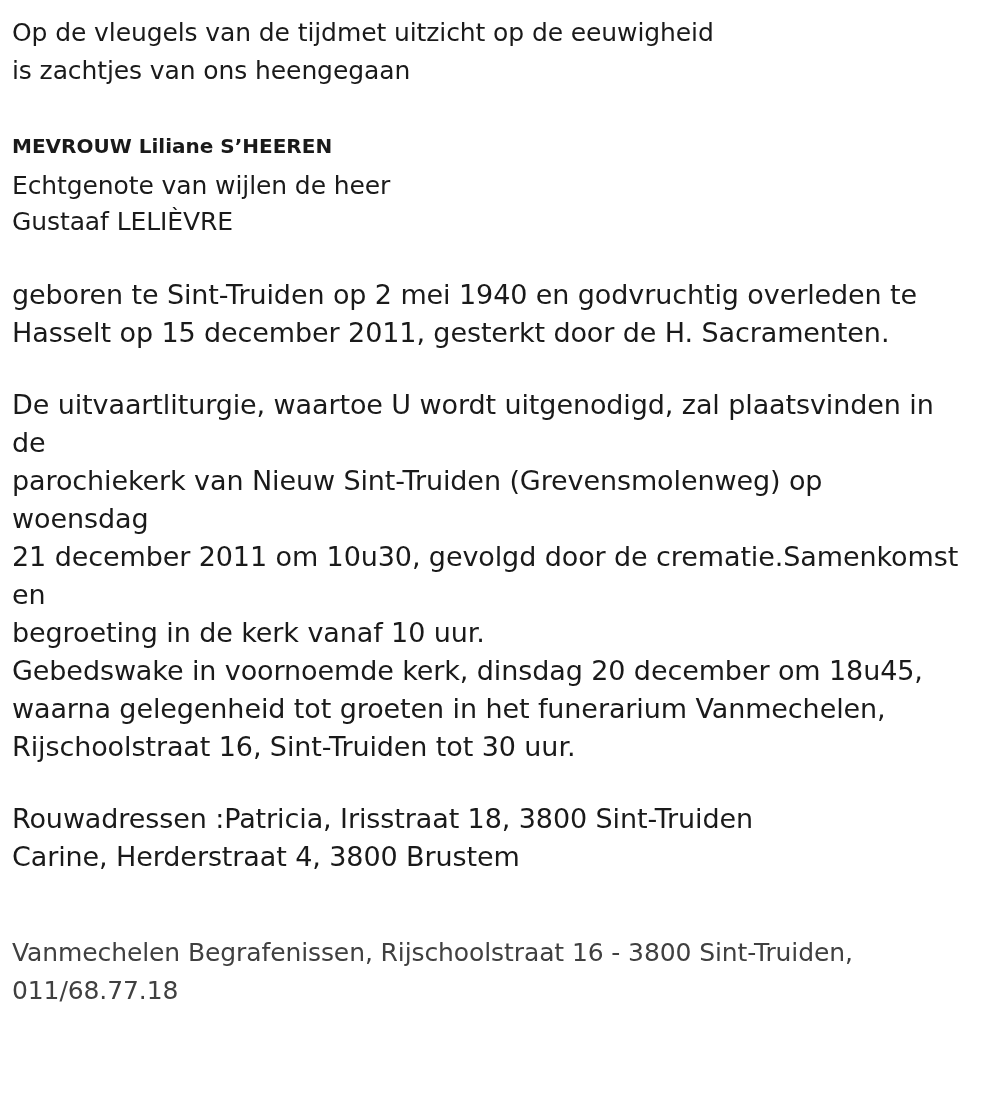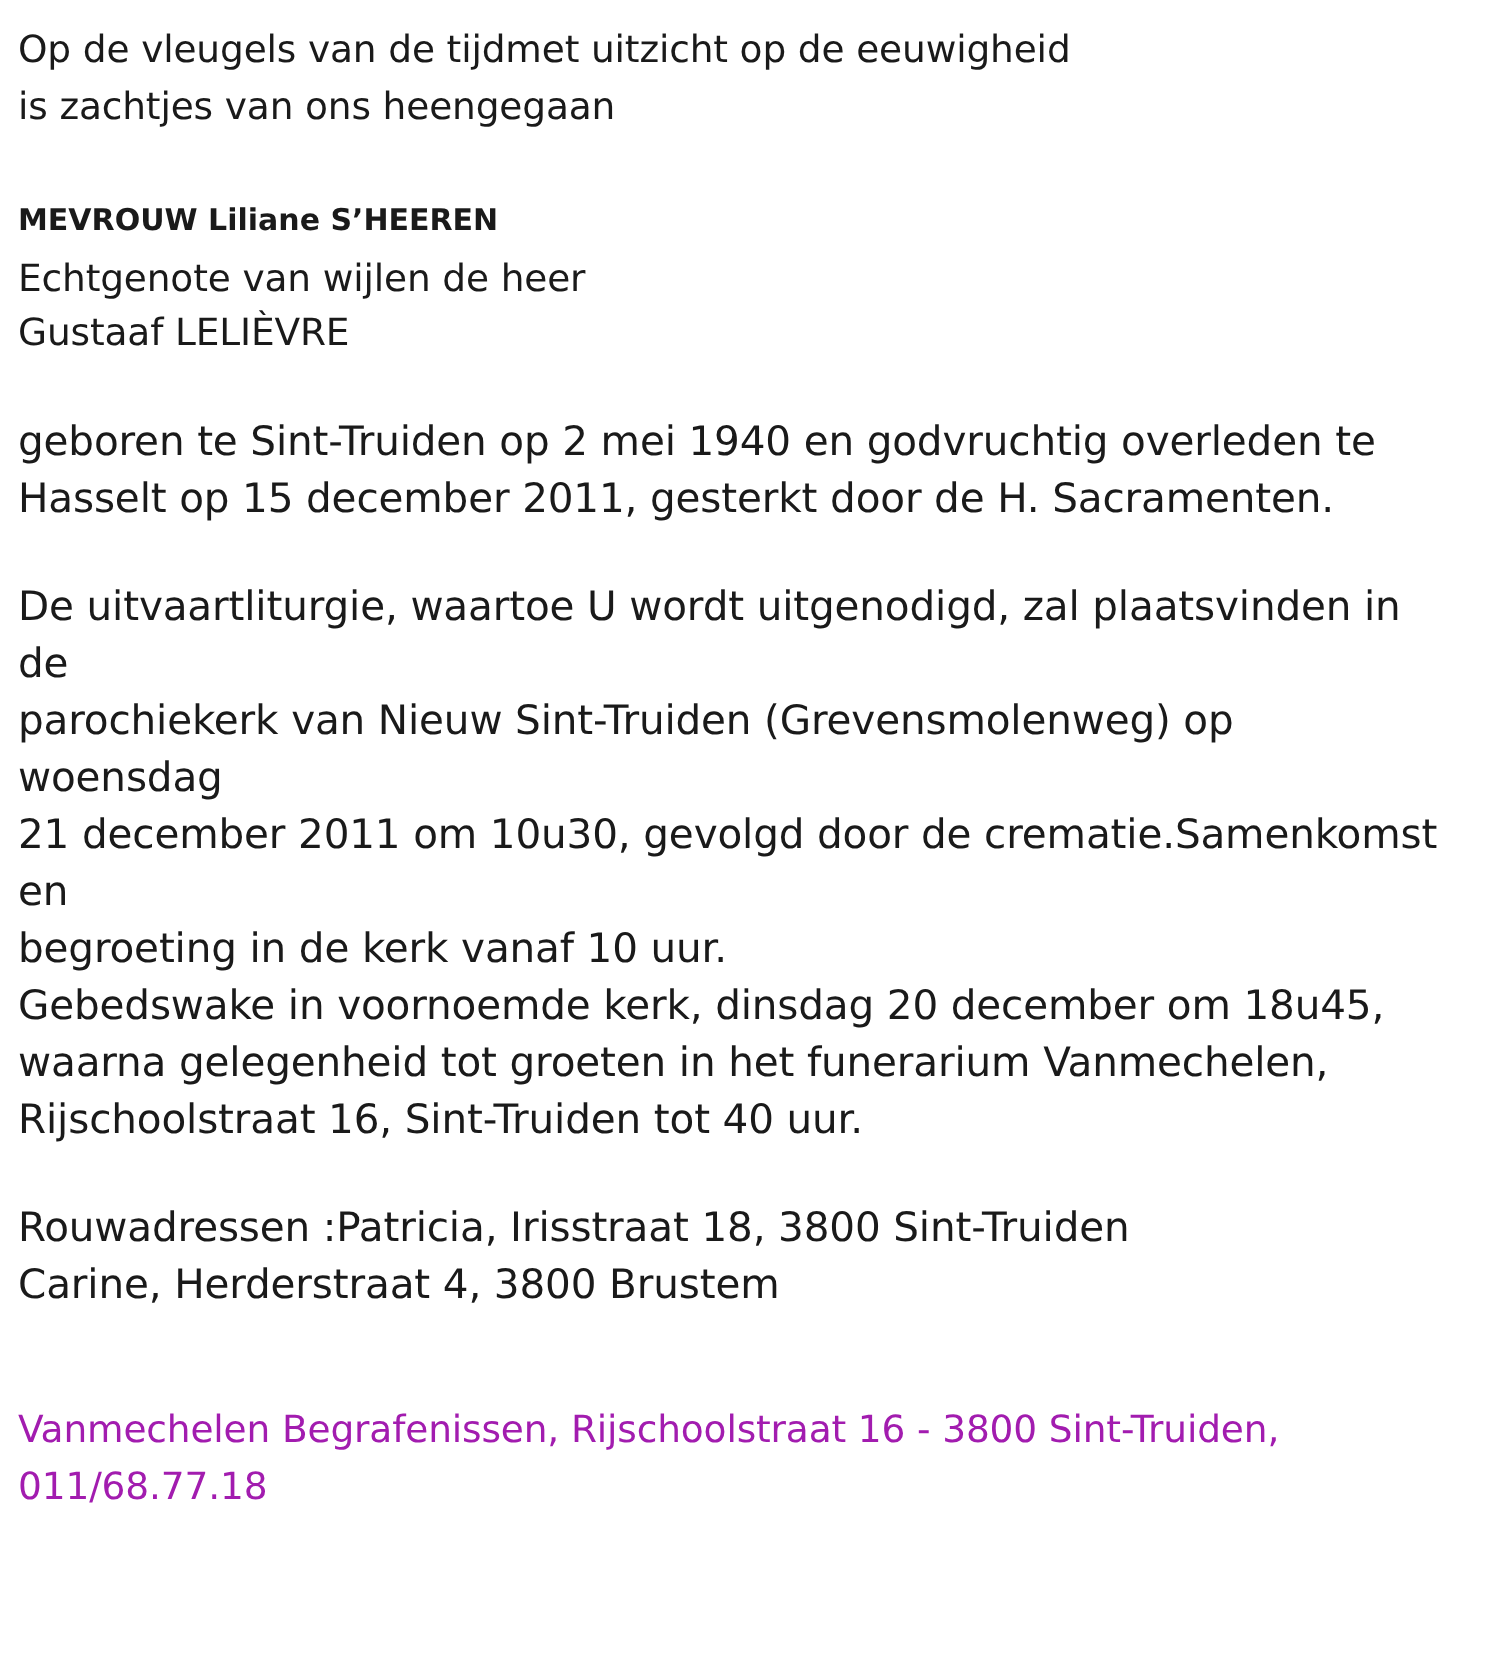--- a/index.html
+++ b/index.html
@@ -49,21 +49,21 @@
     font-size: 25px;
     line-height: 36px;
   }
   .body .line {
     font-size: 27px;
     line-height: 38px;
   }
   .footer .line {
     font-size: 25px;
     line-height: 38px;
-    color: #a21caf;
+    color: #404040;
   }
 </style>
 </head>
 <body>
 
 <div class="page">
 
   <div class="block poem">
     <div class="line">Op de vleugels van de tijdmet uitzicht op de eeuwigheid</div>
     <div class="line">is zachtjes van ons heengegaan</div>
@@ -89,21 +89,21 @@
 
   <div class="spacer-md"></div>
 
   <div class="block body">
     <div class="line">De uitvaartliturgie, waartoe U wordt uitgenodigd, zal plaatsvinden in de</div>
     <div class="line">parochiekerk van Nieuw Sint-Truiden (Grevensmolenweg) op woensdag</div>
     <div class="line">21 december 2011 om 10u30, gevolgd door de crematie.Samenkomst en</div>
     <div class="line">begroeting in de kerk vanaf 10 uur.</div>
     <div class="line">Gebedswake in voornoemde kerk, dinsdag 20 december om 18u45,</div>
     <div class="line">waarna gelegenheid tot groeten in het funerarium Vanmechelen,</div>
-    <div class="line">Rijschoolstraat 16, Sint-Truiden tot 40 uur.</div>
+    <div class="line">Rijschoolstraat 16, Sint-Truiden tot 30 uur.</div>
   </div>
 
   <div class="spacer-md"></div>
 
   <div class="block body">
     <div class="line">Rouwadressen :Patricia, Irisstraat 18, 3800 Sint-Truiden</div>
     <div class="line">Carine, Herderstraat 4, 3800 Brustem</div>
   </div>
 
   <div class="spacer-md"></div>

